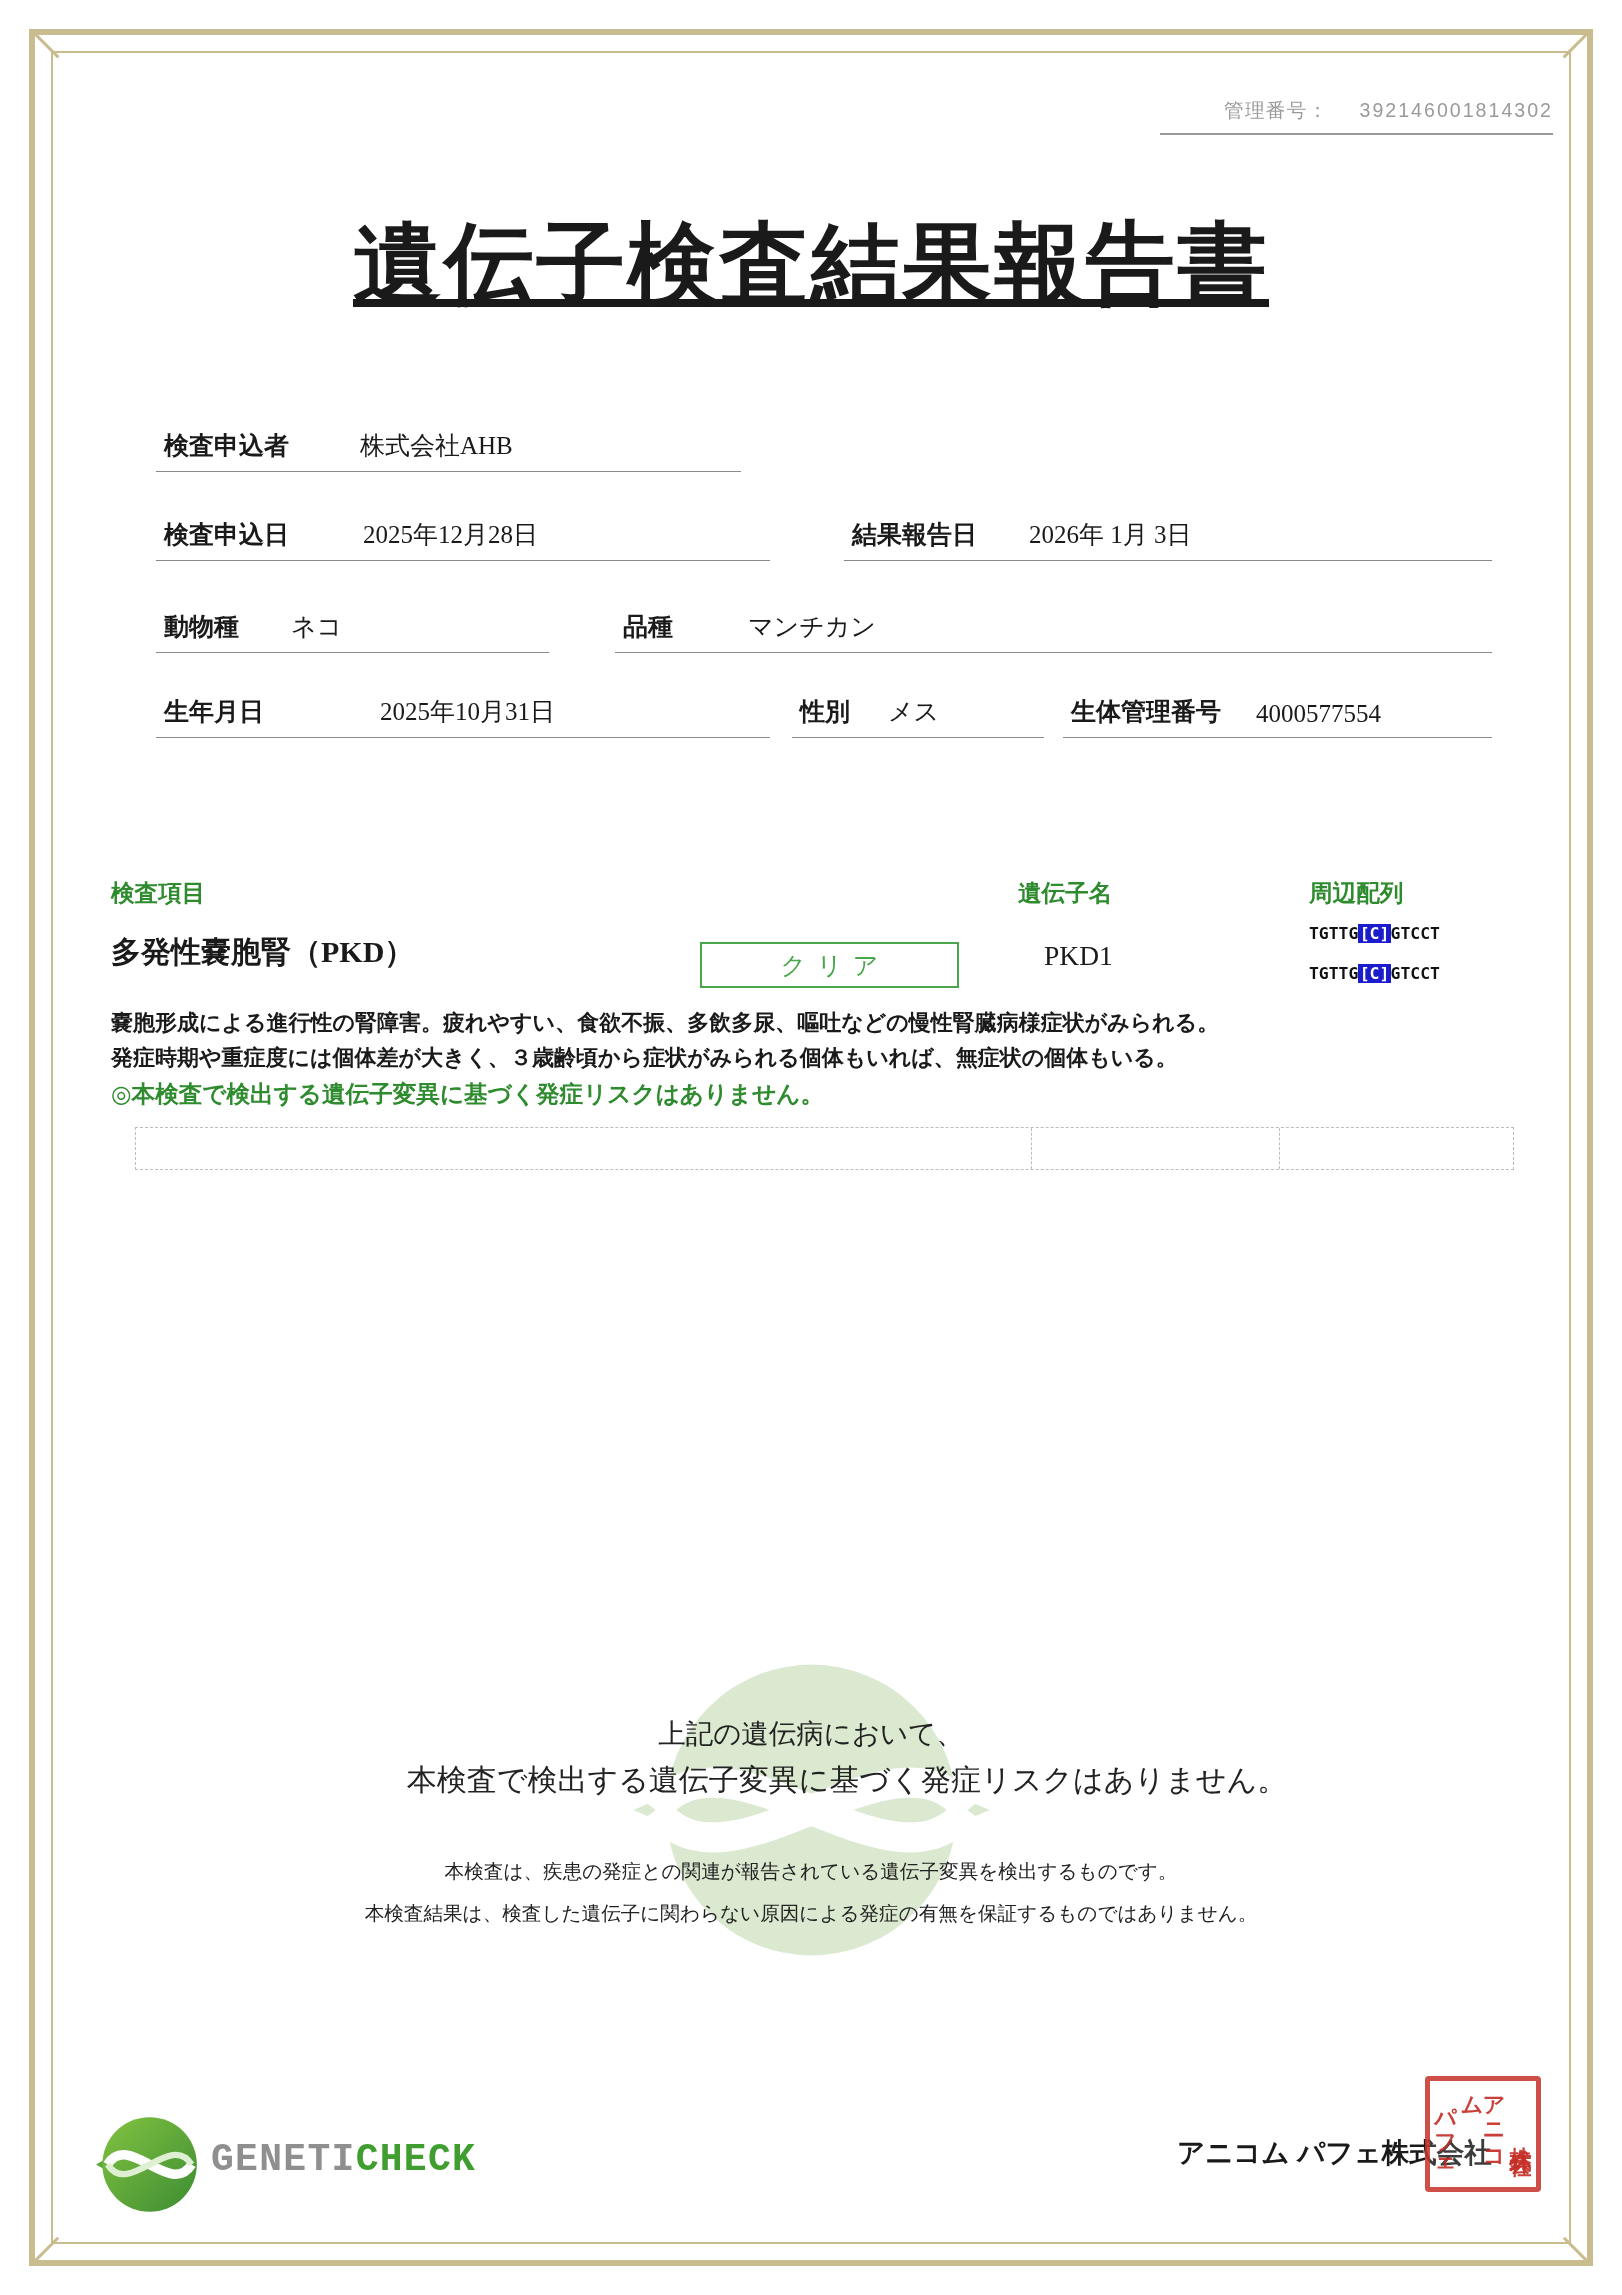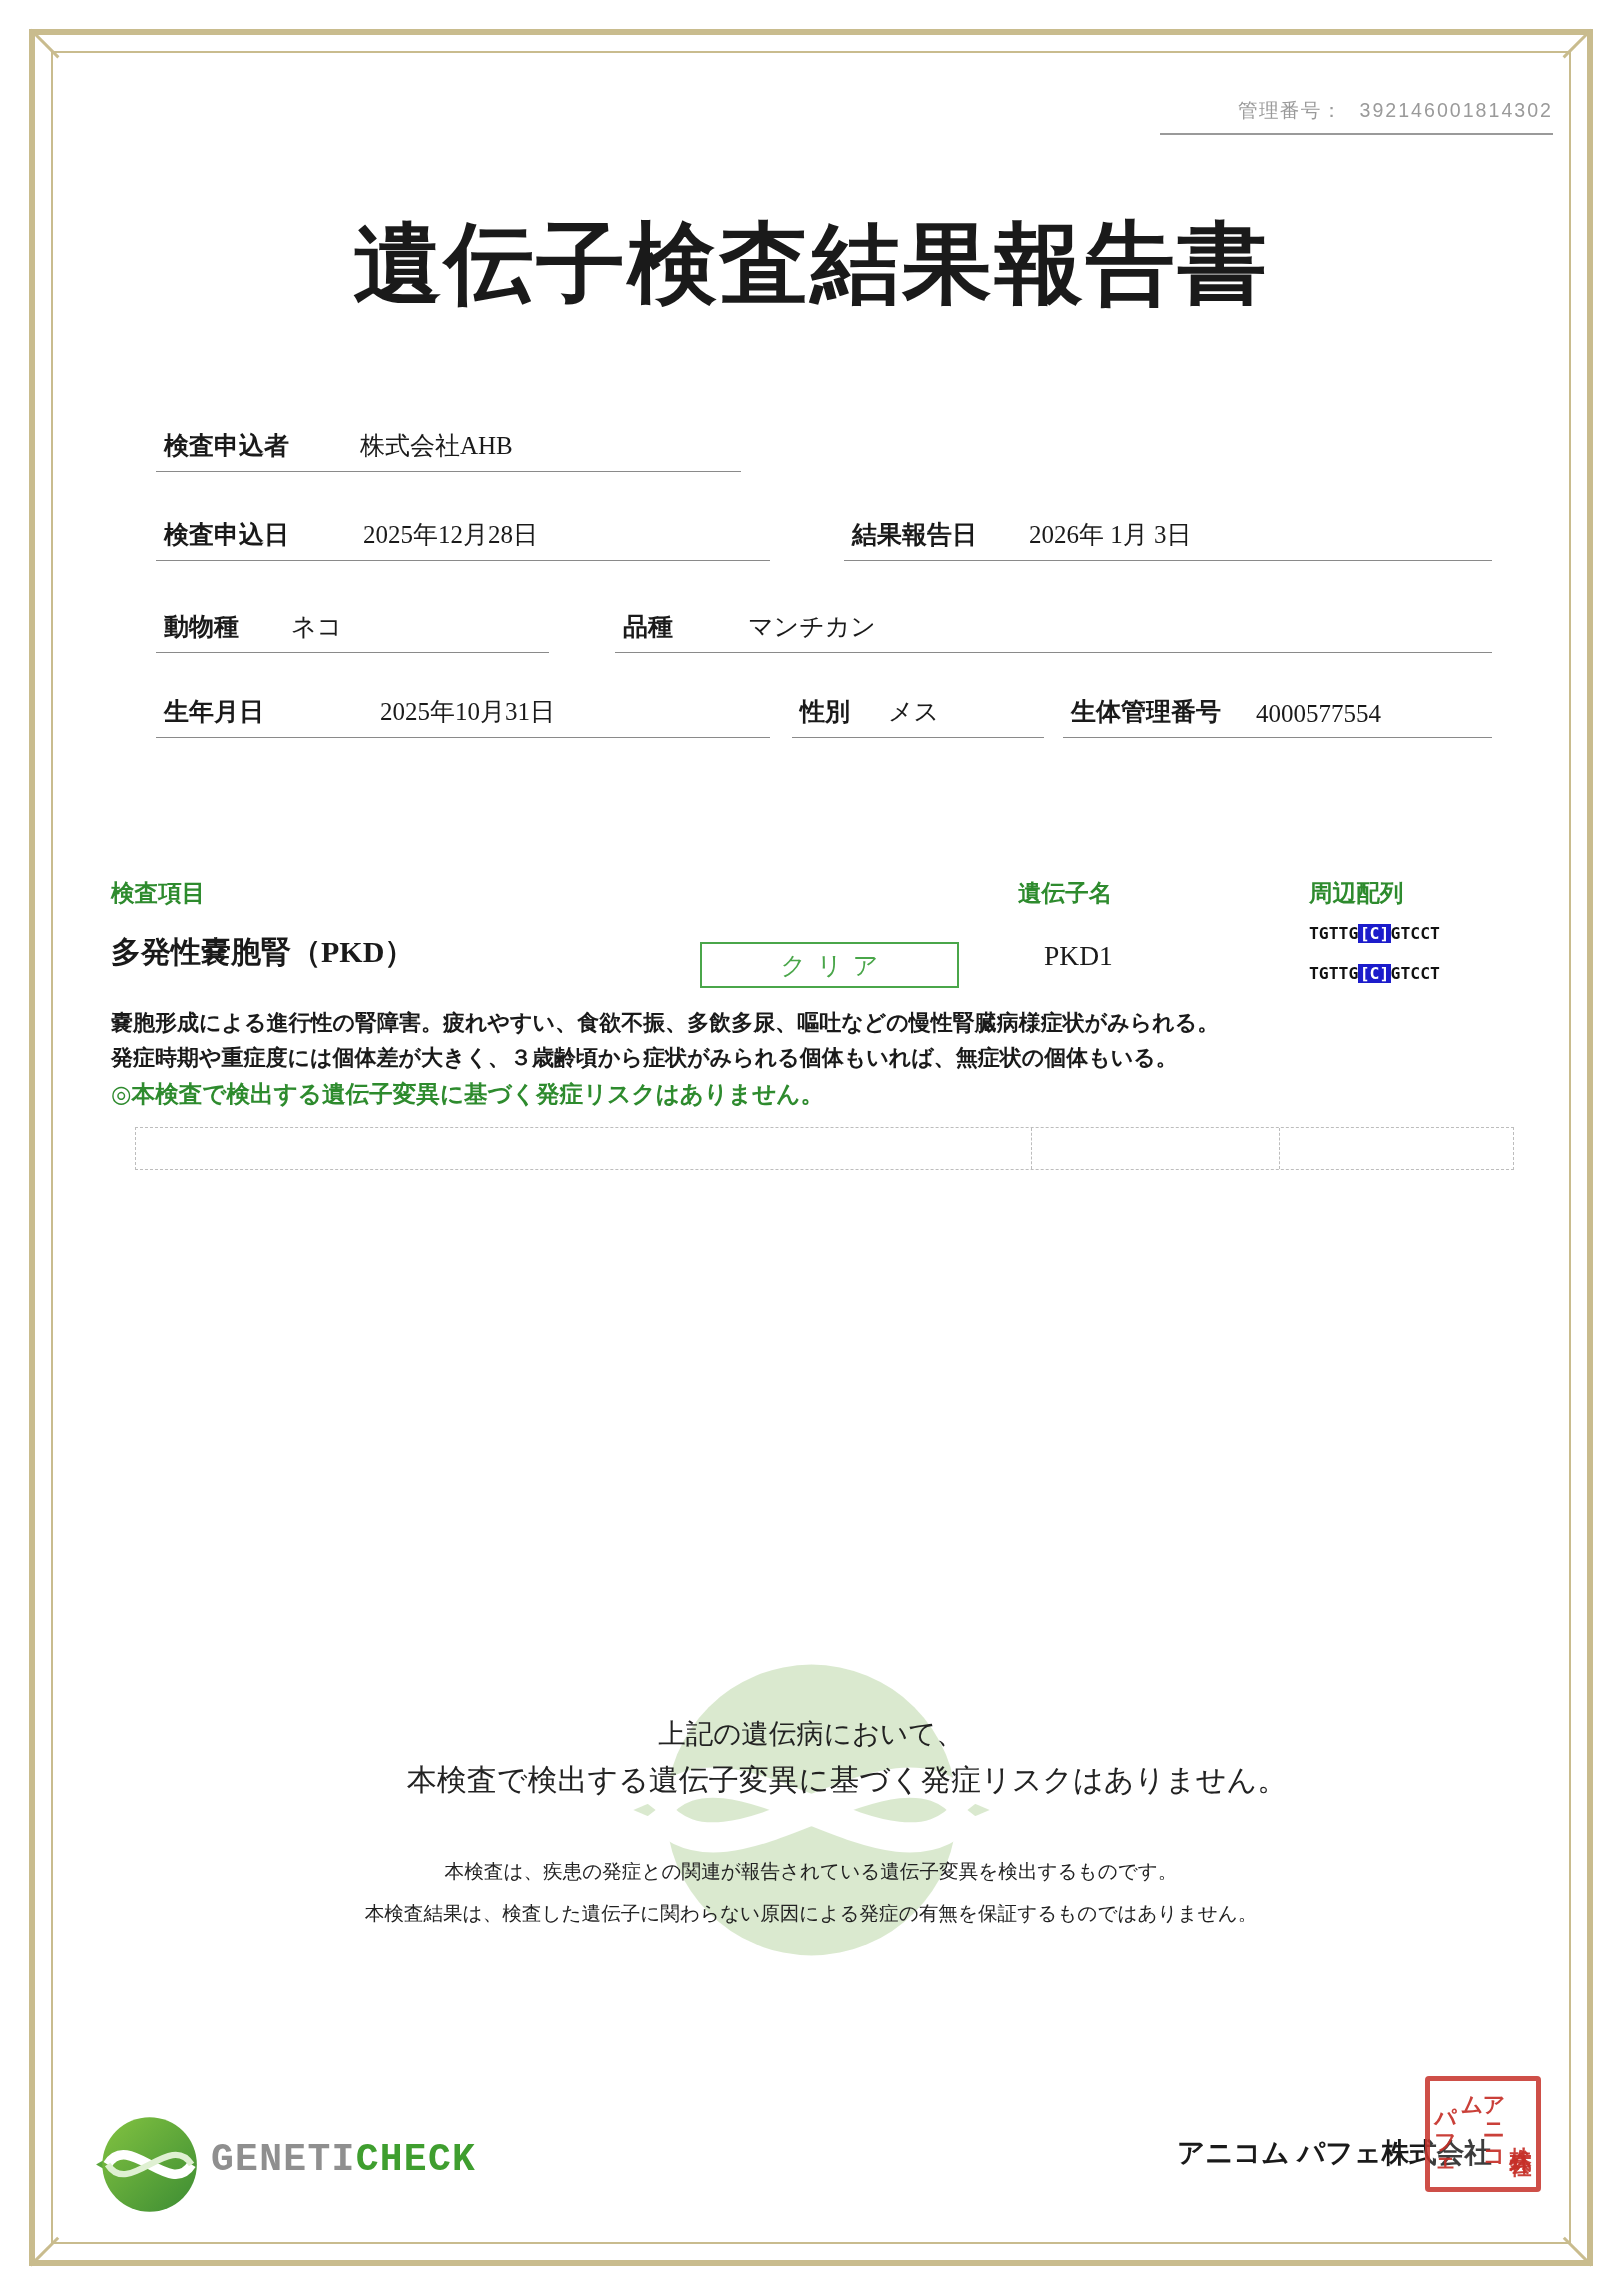--- a/index.html
+++ b/index.html
@@ -17,24 +17,24 @@
   .corner.tr{right:25px;top:42px;transform:rotate(-45deg);}
   .corner.bl{left:25px;bottom:42px;transform:rotate(-45deg);}
   .corner.br{right:25px;bottom:42px;transform:rotate(45deg);}
 
   
   .mgmt{
     position:absolute;top:97px;right:69px;width:393px;text-align:right;
     color:#9a9a9a;font-size:19.6px;letter-spacing:1.3px;border-bottom:2.6px solid #9a9a9a;
     padding-bottom:9.2px;font-family:"Liberation Sans","DejaVu Sans",sans-serif;
   }
-  .mgmt .num{margin-left:17px;letter-spacing:2px;}
+  .mgmt .num{margin-left:31px;letter-spacing:2px;}
   .title{
     position:absolute;top:204px;left:0;width:100%;text-align:center;
-    font-size:89px;font-weight:700;letter-spacing:2.6px;
+    font-size:89px;font-weight:700;letter-spacing:2.6px;text-decoration:underline;
   }
 
   
   .field{position:absolute;height:55px;border-bottom:1.3px solid #8a8a8a;}
   .flab{position:absolute;left:7.9px;bottom:9.2px;font-weight:700;font-size:25px;white-space:nowrap;}
   .fval{position:absolute;bottom:9.2px;font-size:25px;white-space:nowrap;}
 
   
   .res-header{position:absolute;color:#2e8b2e;font-weight:700;font-size:23.6px;white-space:nowrap;}
   .item-name{position:absolute;left:111px;top:932px;font-size:30px;font-weight:700;white-space:nowrap;}

